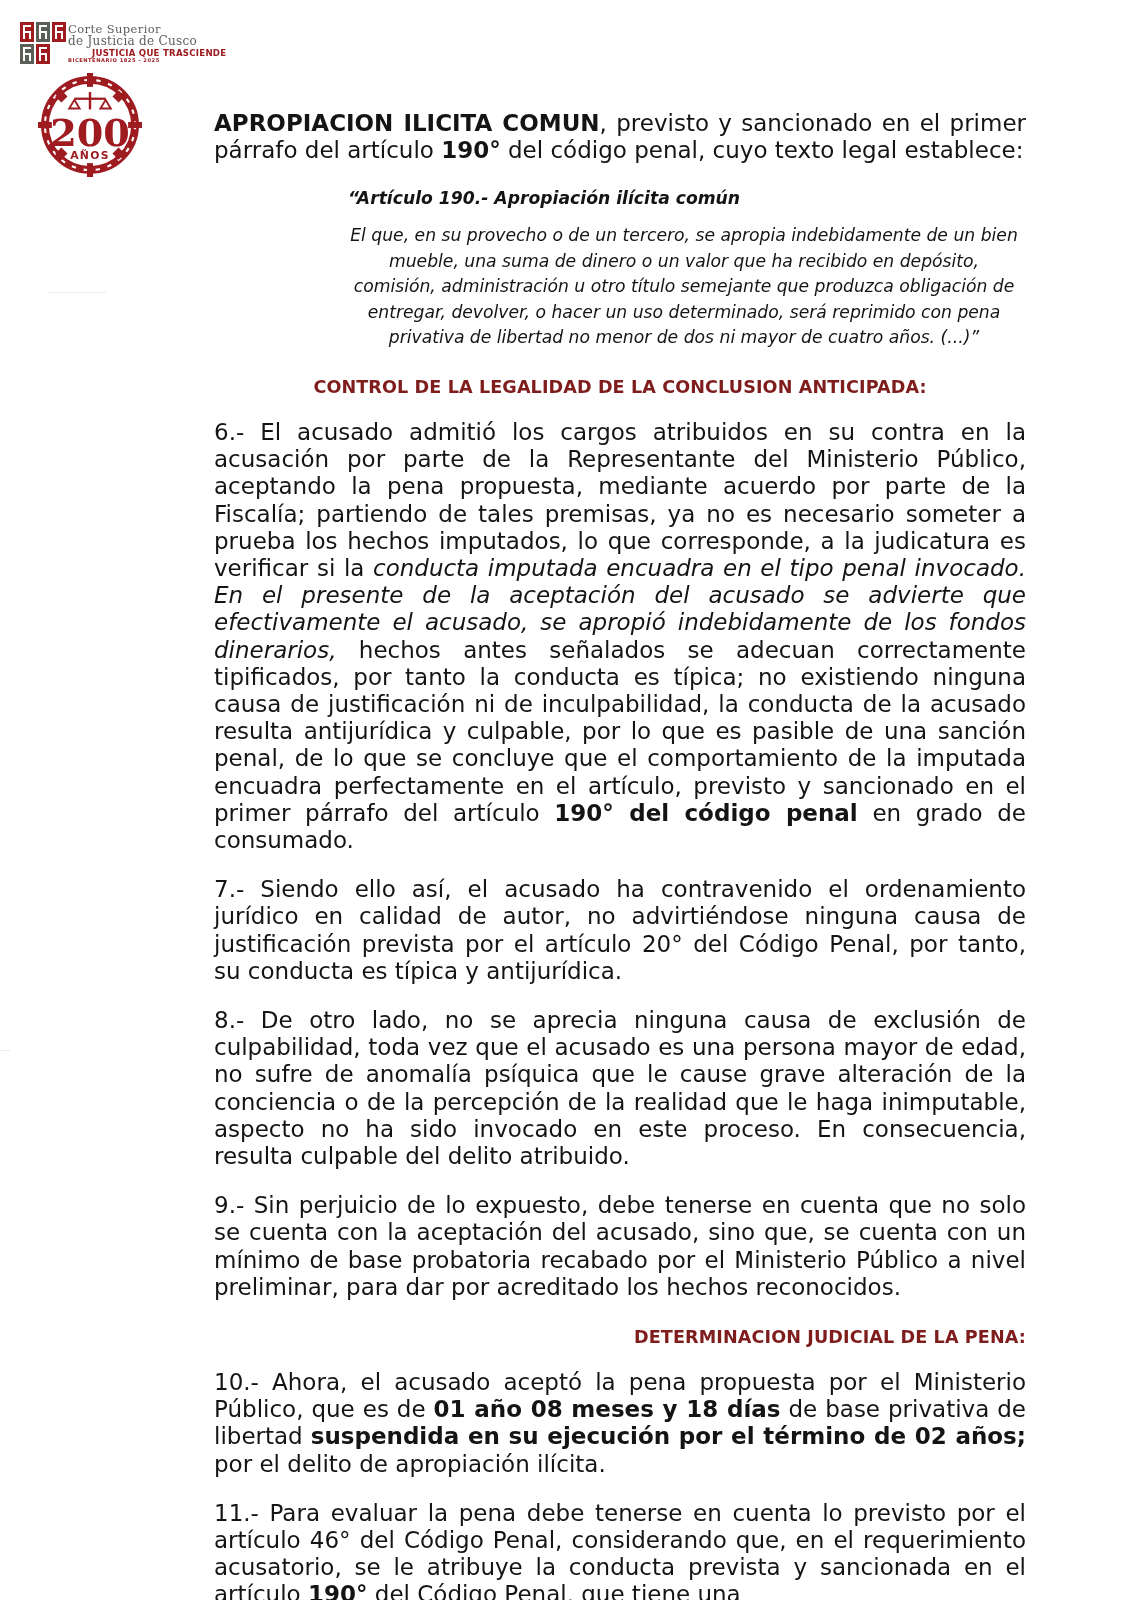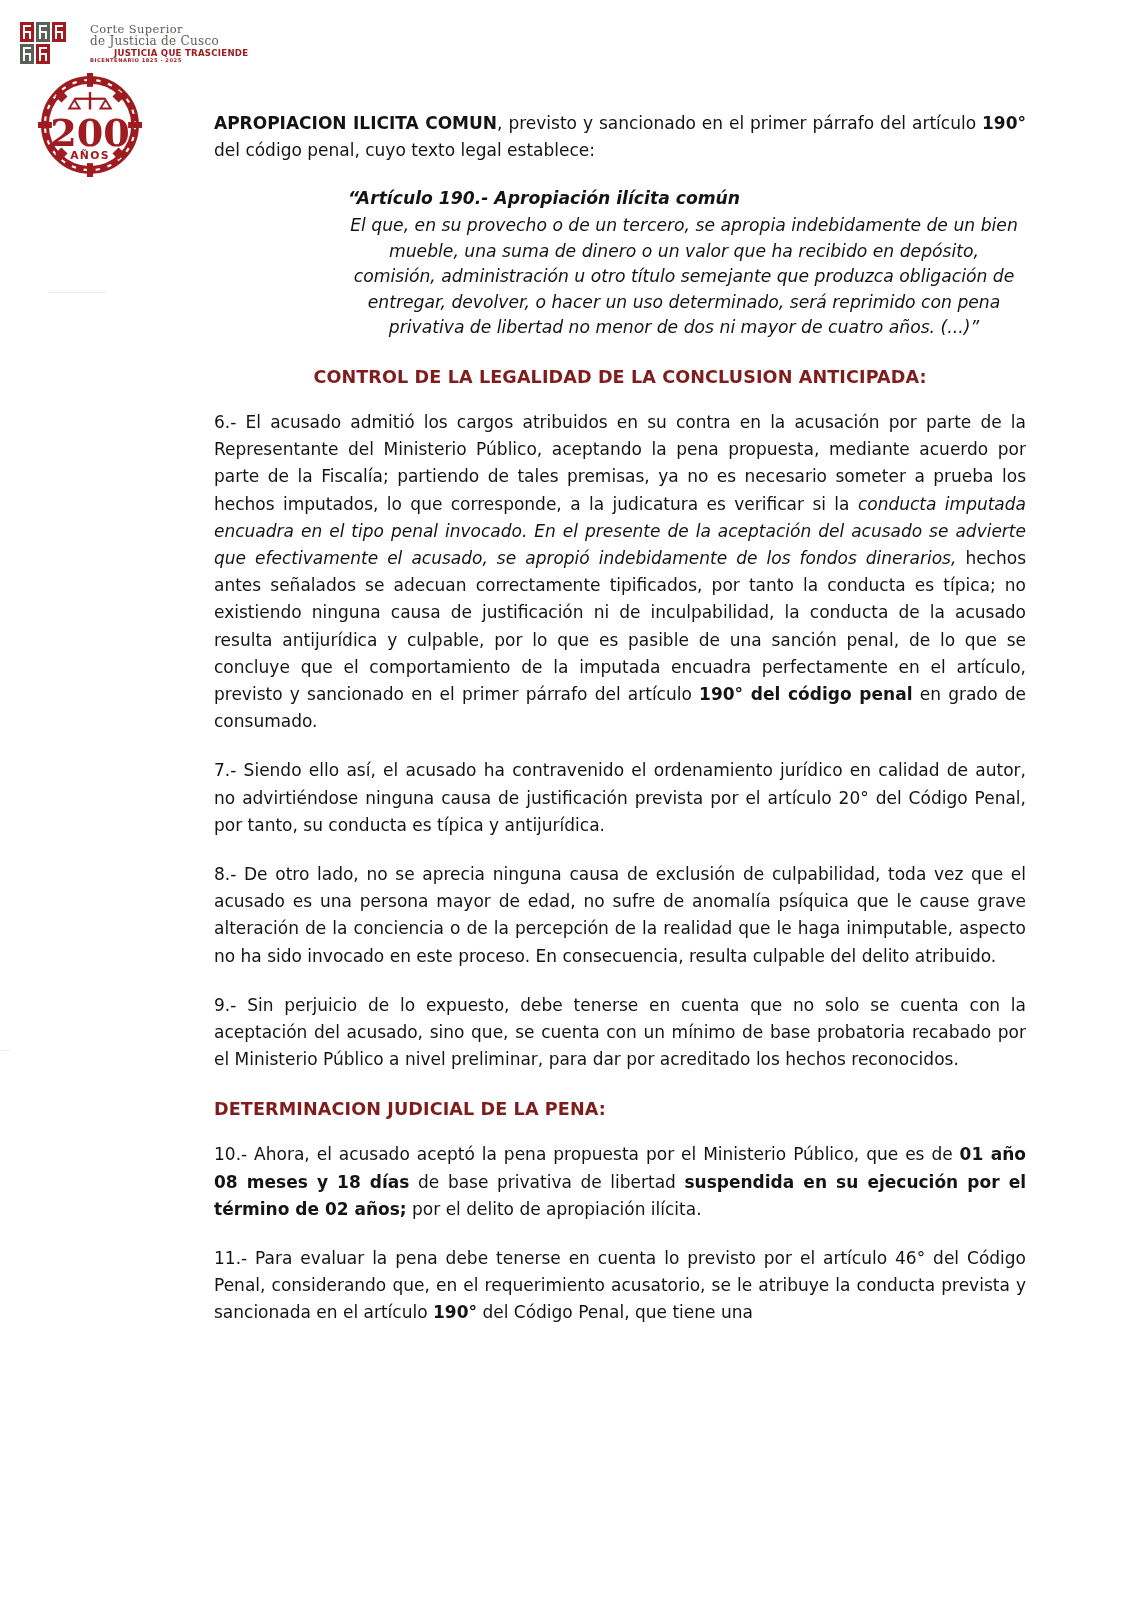--- a/index.html
+++ b/index.html
@@ -22,21 +22,21 @@
   
   .letterhead {
     position: absolute;
     left: 20px;
     top: 22px;
     width: 180px;
   }
   .crest-row {
     display: flex;
     align-items: center;
-    gap: 24px;
+    gap: 2px;
   }
   .greca {
     width: 46px;
     height: 42px;
     flex: 0 0 auto;
   }
   .crest-text {
     line-height: 1.05;
   }
   .crest-l1 {
@@ -80,58 +80,58 @@
 
   
   .content {
     position: absolute;
     left: 214px;
     top: 110px;
     width: 812px;
   }
   p.para {
     margin: 0 0 22px 0;
-    font-size: 17px;
+    font-size: 23px;
     line-height: 27.2px;
     text-align: justify;
     text-justify: inter-word;
     color: #141414;
   }
   p.para:last-child { margin-bottom: 0; }
   p.tight { margin-bottom: 0; }
 
   .b { font-weight: bold; }
   .i { font-style: italic; }
 
   h2.section {
     margin: 26px 0 22px 0;
     font-size: 17.6px;
     font-weight: bold;
     text-align: center;
     letter-spacing: .1px;
     color: #7f1d1d;
   }
   h2.section.leftish {
-    text-align: left;
+    text-align: right;
   }
 
   
   .quote {
     margin: 18px 0 0 134px;
     width: 672px;
     font-style: italic;
     font-size: 17.2px;
     line-height: 25.6px;
     color: #141414;
   }
   .quote .qtitle {
     font-weight: bold;
     font-style: italic;
     display: block;
-    margin-bottom: 1px;
+    margin-bottom: 11px;
   }
   .quote .qbody { display: block; text-align: center; }
 
   
   .scanline {
     position: absolute;
     background: #d9d9d9;
     opacity: .55;
   }
 </style>

